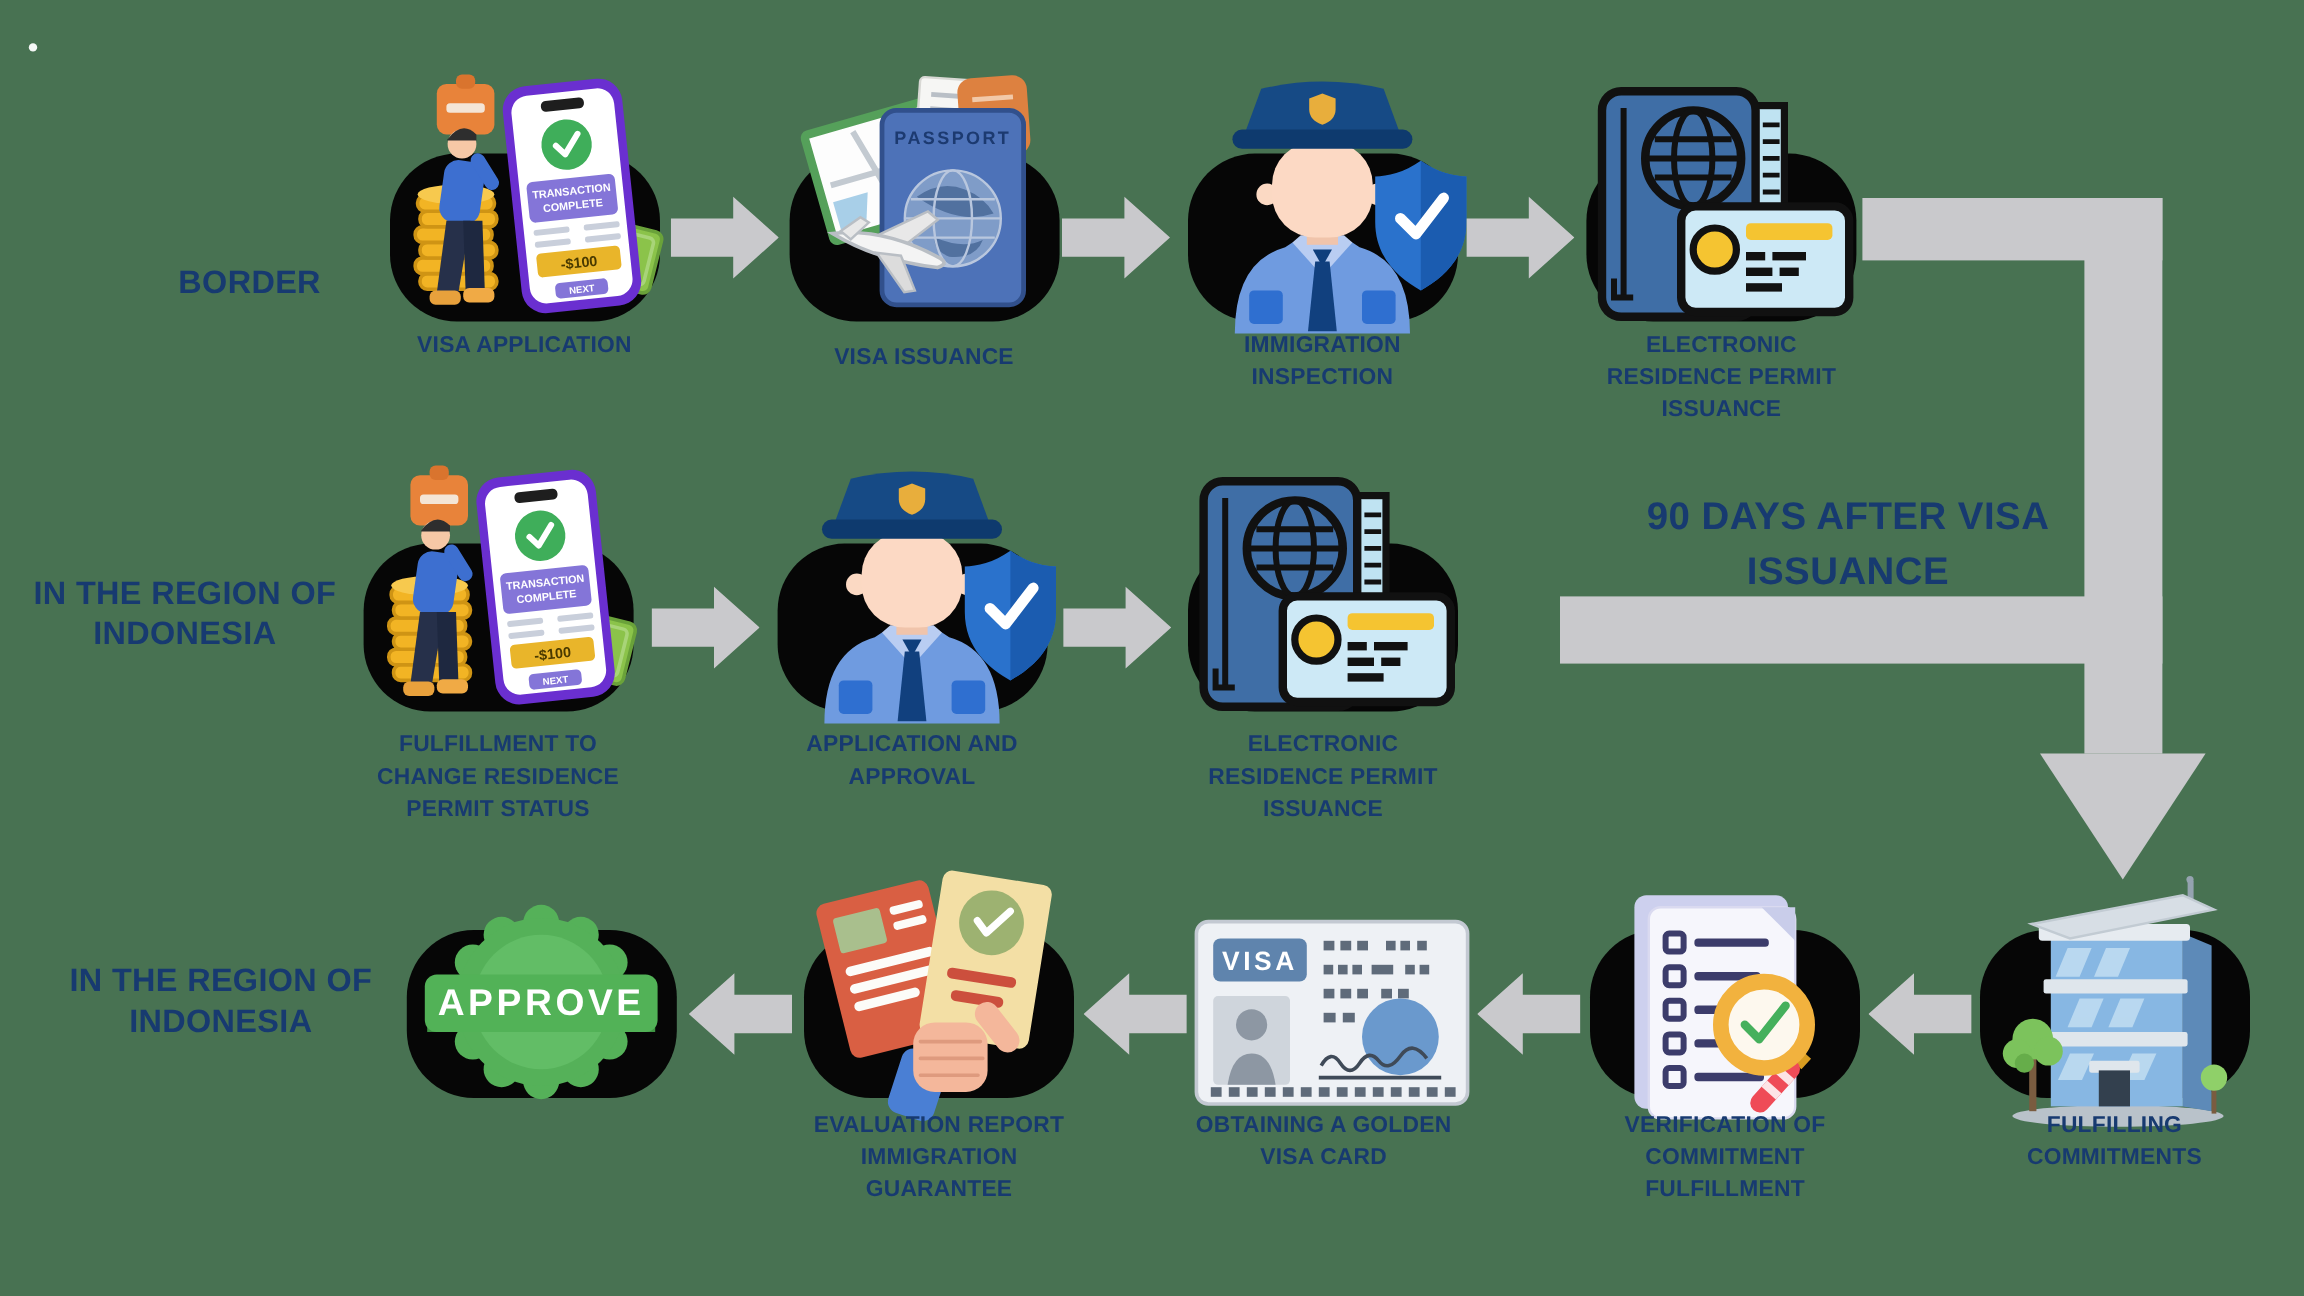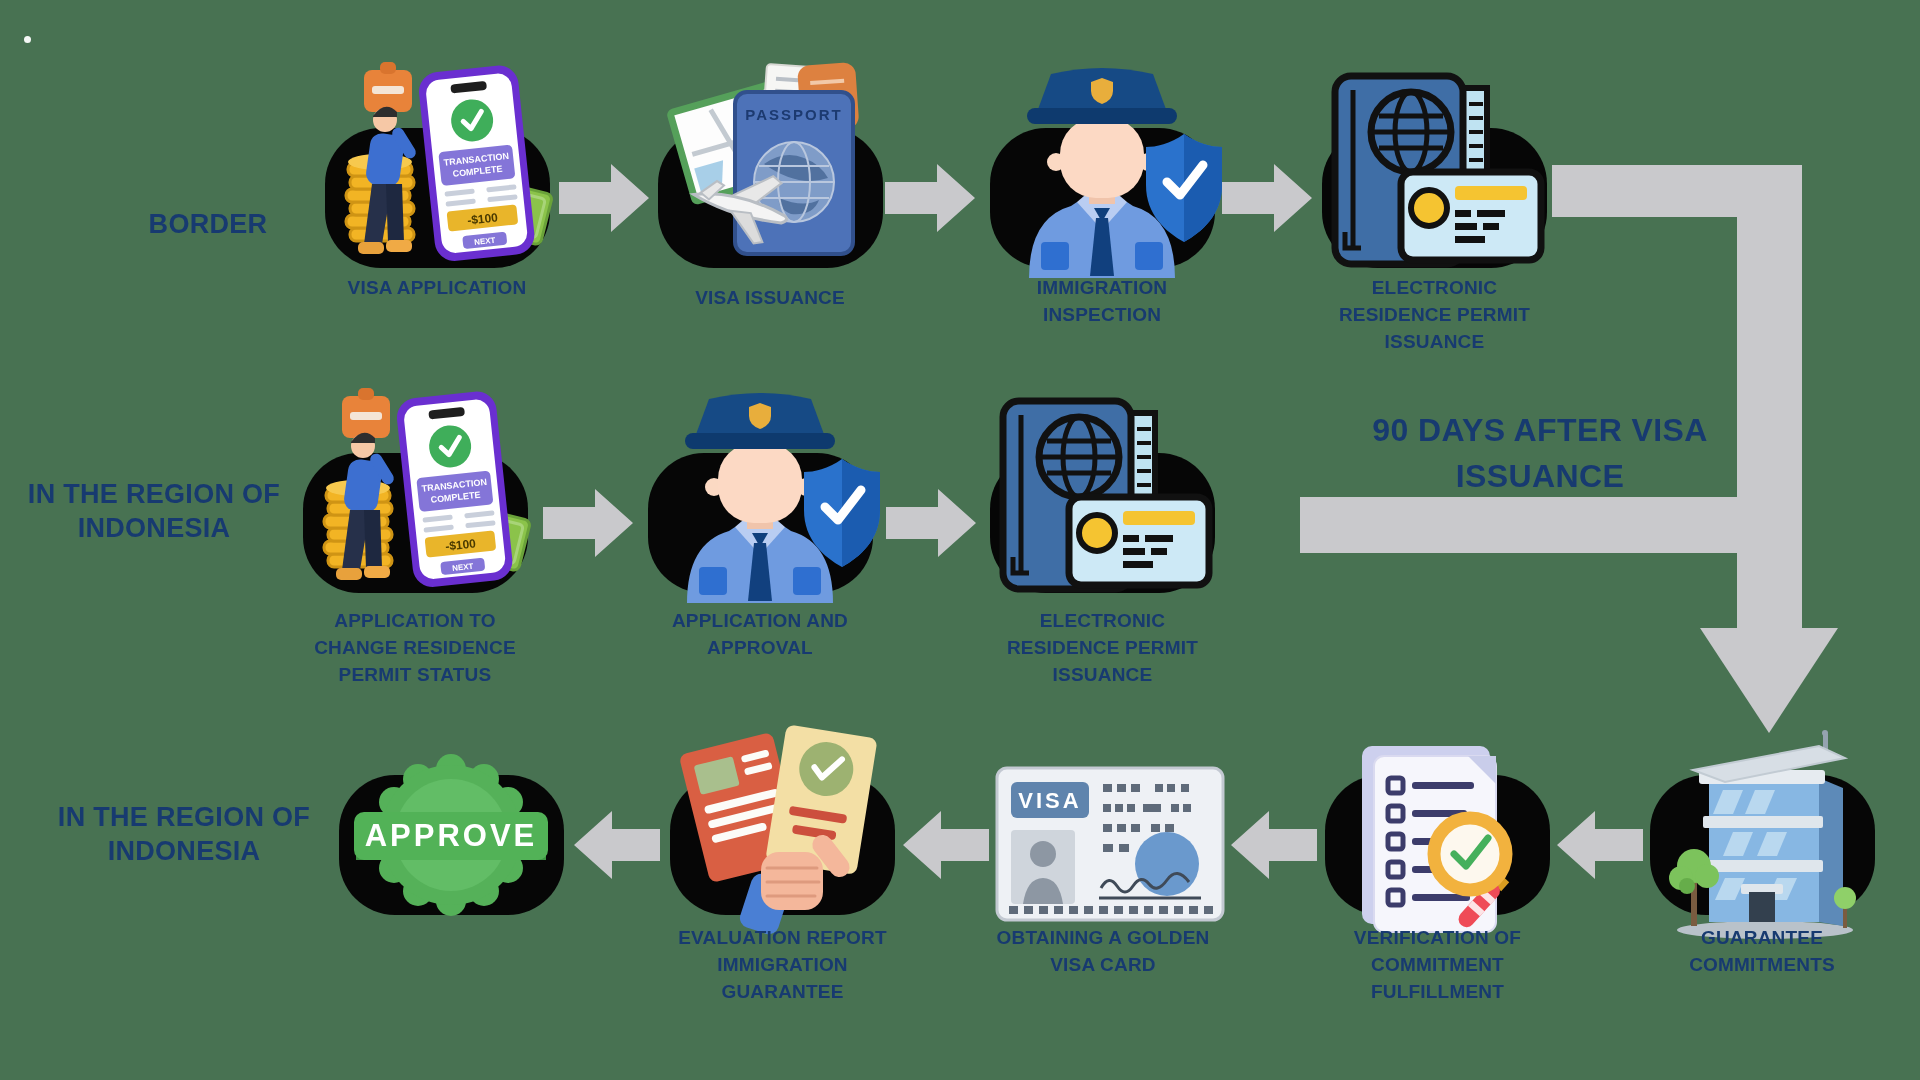--- a/index.html
+++ b/index.html
@@ -300,21 +300,21 @@
         <polygon points="0,22 52,22 52,4 90,38 52,72 52,54 0,54" fill="#c9c9cc"></polygon>
       </symbol>
       <symbol id="sym-arrow-left" viewBox="0 0 86 76">
         <polygon points="86,22 38,22 38,4 0,38 38,72 38,54 86,54" fill="#c9c9cc"></polygon>
       </symbol>
     </defs>
   </svg>
 
   <div class="dot" style="left:24px;top:36px;"></div>
 
-  <div class="rlabel" style="left:108px;top:207px;width:200px;">BORDER</div>
+  <div class="rlabel" style="left:108px;top:218px;width:200px;">BORDER</div>
 
   <div class="nbox" style="left:325px;top:128px;"></div>
   <svg class="illus" style="left:312px;top:56px;" width="250" height="230" viewBox="0 0 250 230">
       <use href="#sym-payment"></use>
     </svg>
   <div class="nlabel" style="left:307px;top:274px;width:260px;text-align:center;">VISA APPLICATION</div>
 
   <svg class="arrow" style="left:559px;top:160px;" width="90" height="76">
       <use href="#sym-arrow-right"></use>
     </svg>
@@ -355,21 +355,21 @@
   </svg>
 
   <div class="rlabel" style="left:14px;top:477px;width:280px;">IN THE REGION OF INDONESIA</div>
 
   <div class="annot" style="left:1330px;top:407px;width:420px;">90 DAYS AFTER VISA ISSUANCE</div>
 
   <div class="nbox" style="left:303px;top:453px;"></div>
   <svg class="illus" style="left:290px;top:382px;" width="250" height="230" viewBox="0 0 250 230">
       <use href="#sym-payment"></use>
     </svg>
-  <div class="nlabel" style="left:300px;top:607px;width:230px;">APPLICATION TO CHANGE RESIDENCE PERMIT STATUS</div>
+  <div class="nlabel" style="left:300px;top:607px;width:230px;">FULFILLMENT TO CHANGE RESIDENCE PERMIT STATUS</div>
 
   <svg class="arrow" style="left:543px;top:485px;" width="90" height="76">
       <use href="#sym-arrow-right"></use>
     </svg>
 
   <div class="nbox" style="left:648px;top:453px;"></div>
   <svg class="illus" style="left:635px;top:385px;" width="250" height="230" viewBox="0 0 250 230">
       <use href="#sym-officer"></use>
     </svg>
   <div class="nlabel" style="left:650px;top:607px;width:220px;">APPLICATION AND APPROVAL</div>
@@ -422,15 +422,15 @@
   <div class="nlabel" style="left:1335px;top:924px;width:205px;">VERIFICATION OF COMMITMENT FULFILLMENT</div>
 
   <svg class="arrow" style="left:1557px;top:807px;" width="86" height="76">
       <use href="#sym-arrow-left"></use>
     </svg>
 
   <div class="nbox" style="left:1650px;top:775px;"></div>
   <svg class="illus" style="left:1637px;top:726px;" width="250" height="230" viewBox="0 0 250 230">
       <use href="#sym-building"></use>
     </svg>
-  <div class="nlabel" style="left:1662px;top:924px;width:200px;">GUARANTEE COMMITMENTS</div>
+  <div class="nlabel" style="left:1662px;top:924px;width:200px;">FULFILLING COMMITMENTS</div>
 
 </div>
 
 </body></html>

